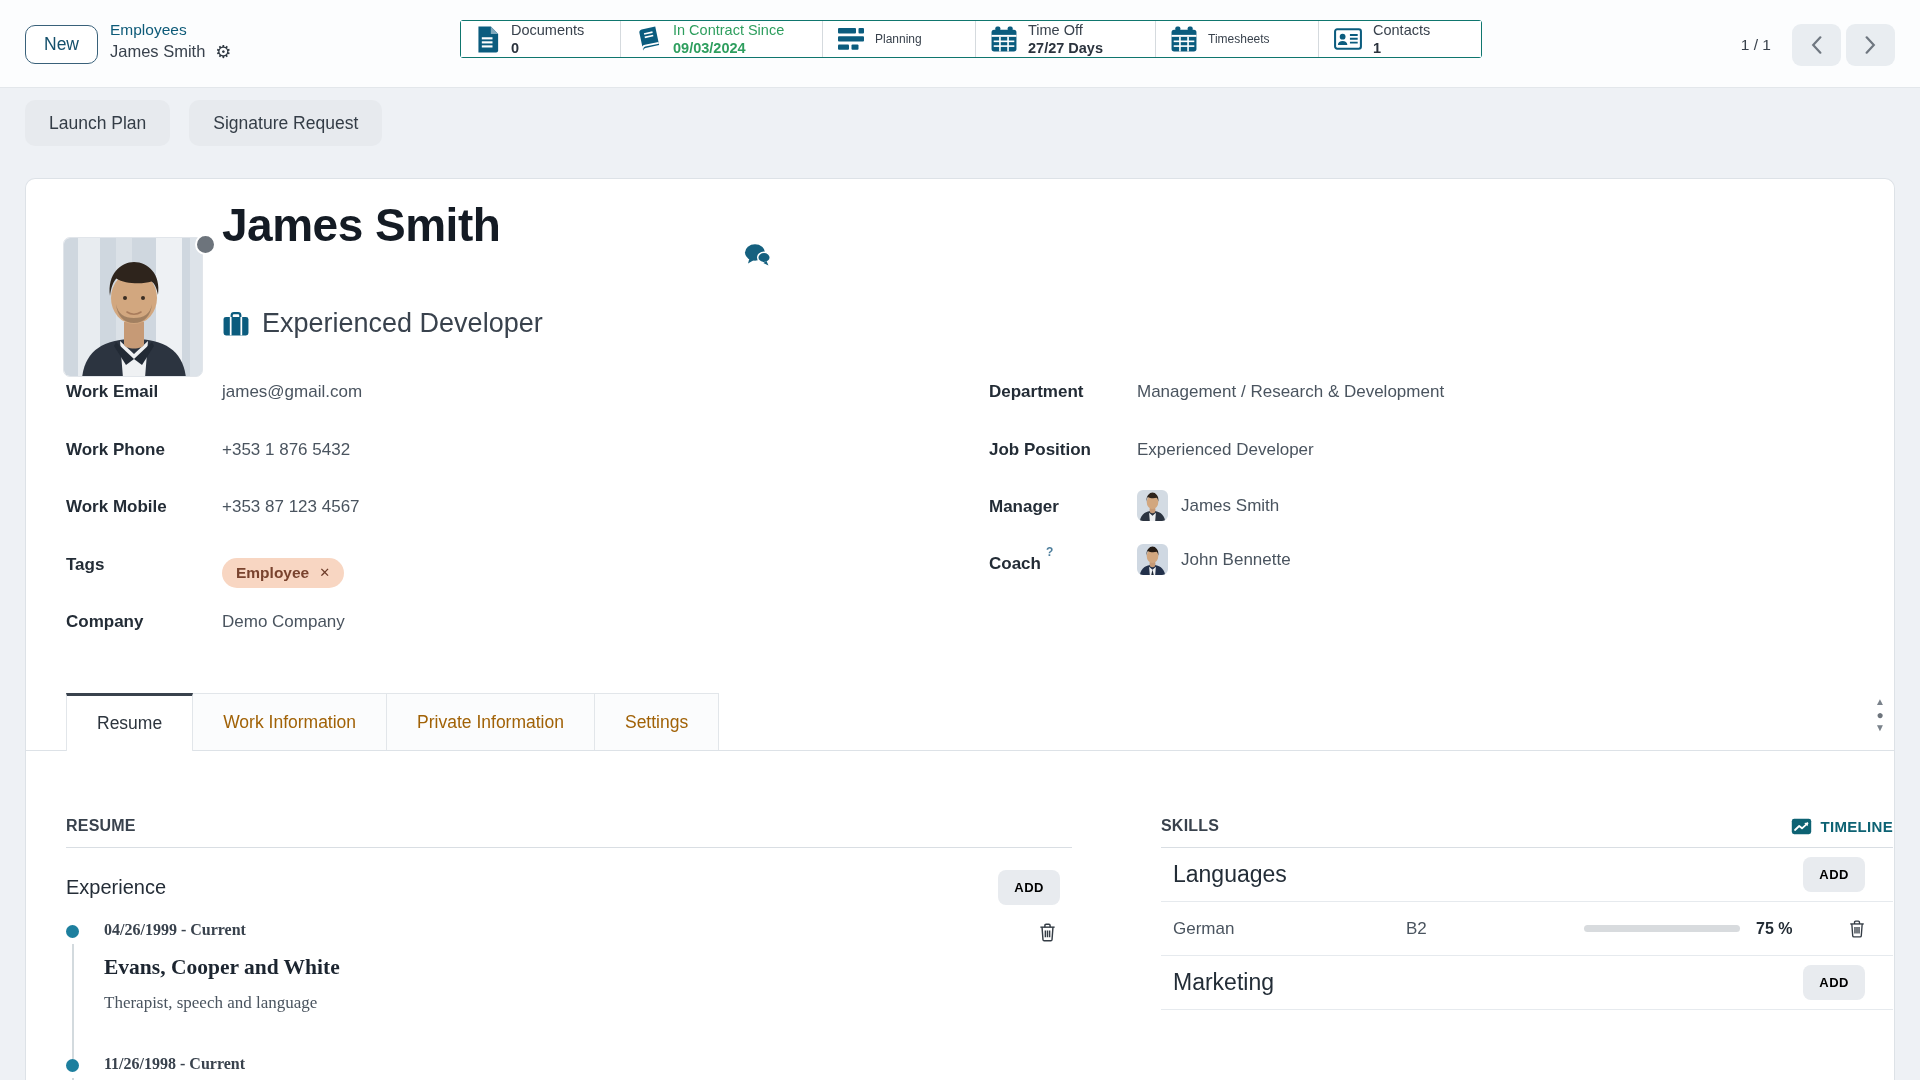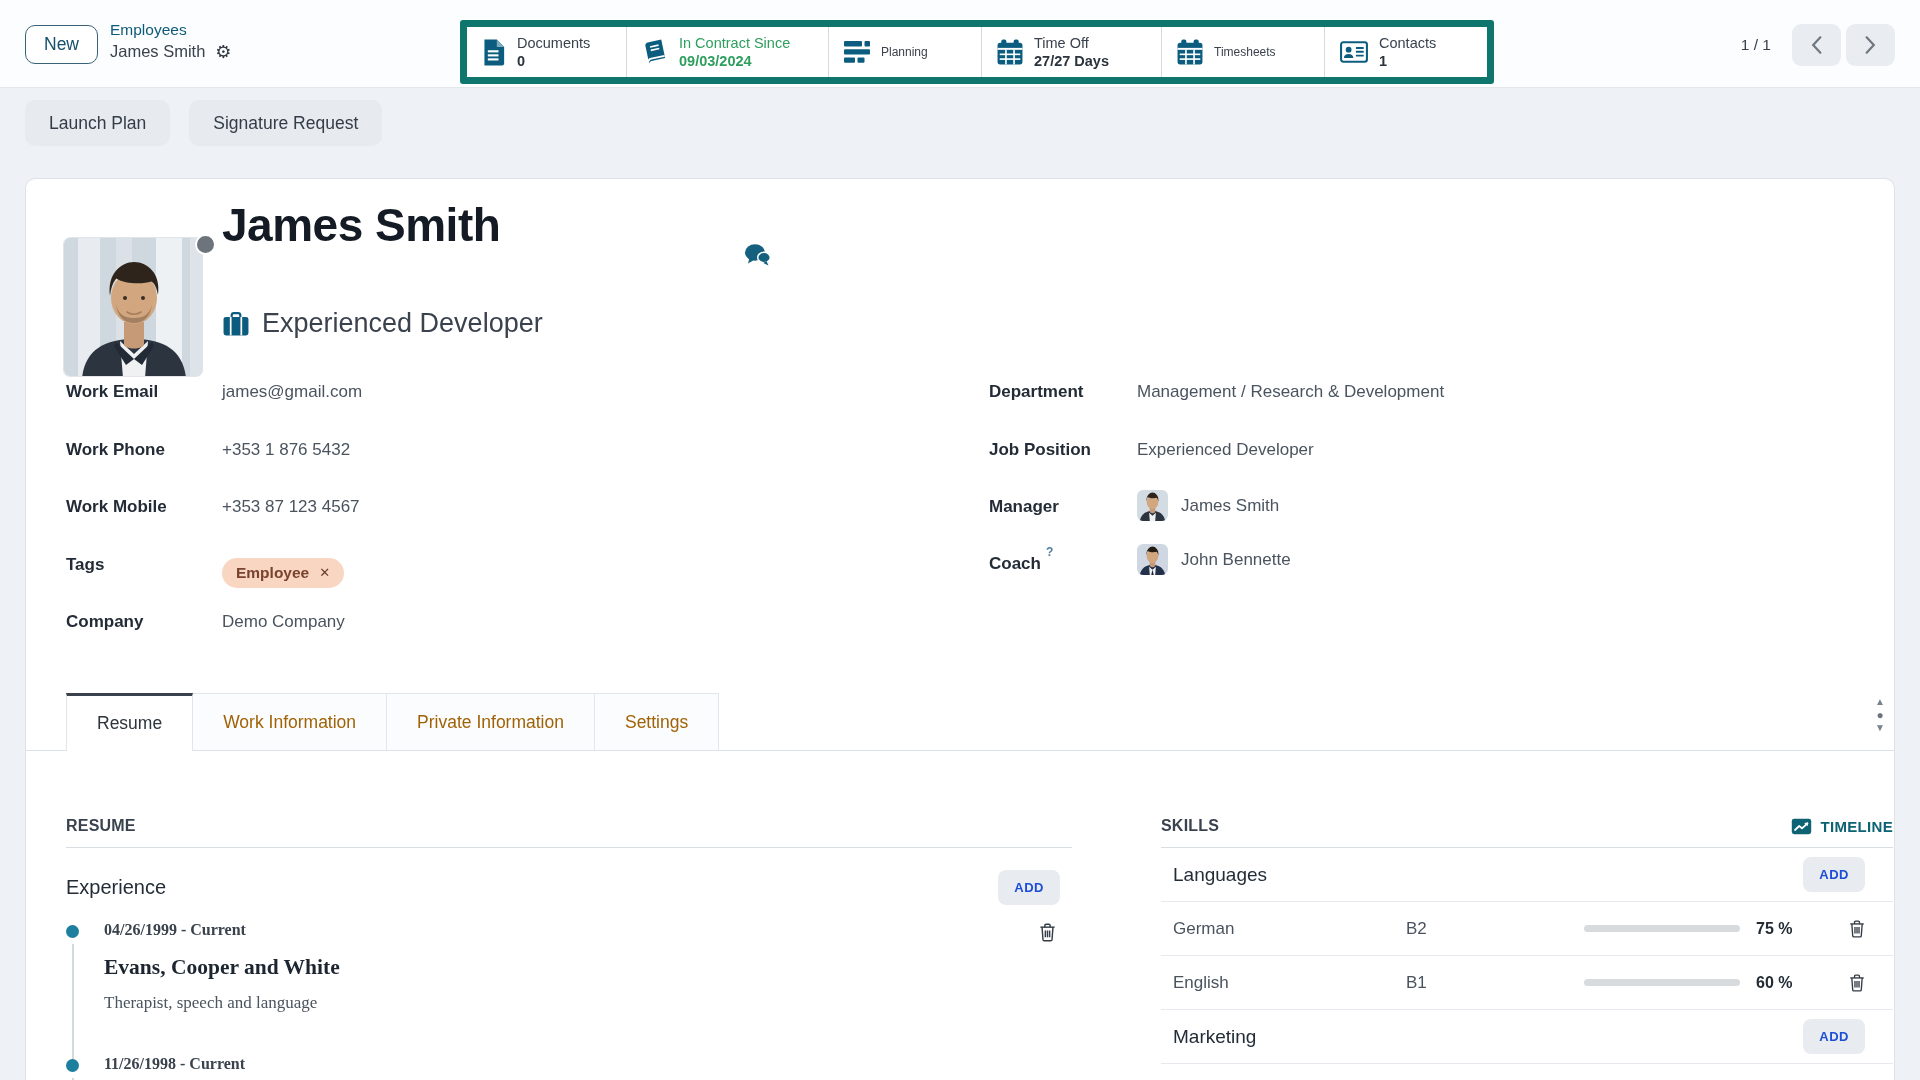--- a/index.html
+++ b/index.html
@@ -14,22 +14,22 @@
   .control-panel { position:absolute; top:0; left:0; right:0; height:88px; background:#fcfdfe; border-bottom:1px solid #e3e7eb; }
   .btn-new { position:absolute; left:25px; top:25px; height:39px; padding:0 18px; font-size:17.5px; font-weight:500;
     color:#15506c; background:#fff; border:1px solid #39617a; border-radius:10px; cursor:pointer;
     font-family:inherit; }
   .breadcrumb { position:absolute; left:110px; top:21px; }
   .bc-parent { font-size:15.5px; font-weight:500; color:#0d5a78; cursor:pointer; display:block; }
   .bc-row { display:flex; align-items:center; gap:10px; margin-top:3px; }
   .bc-current { font-size:16.5px; color:#39424d; }
   .gear { font-size:18px; color:#2f3842; cursor:pointer; line-height:1; }
 
-  .stat-group { position:absolute; left:460px; top:20px; height:64px; display:flex; background:#0ea5e9;
-    border:7px solid #0f766e; border-radius:3px; }
+  .stat-group { position:absolute; left:460px; top:20px; height:38px; display:flex; background:#0ea5e9;
+    border:1px solid #0f766e; border-radius:3px; }
   .stat-btn { display:flex; align-items:center; gap:11px; padding:0 15px; border-right:1px solid #d5dade; cursor:pointer; background:#fff; border-top:none; border-bottom:none; border-left:none; font-family:inherit; text-align:left; }
   .stat-btn:last-child { border-right:none; }
   .stat-icon { color:#0b5c7e; display:flex; flex:0 0 auto; }
   .stat-text { display:flex; flex-direction:column; line-height:1.25; font-size:14.5px; color:#39424d; }
   .stat-value { font-weight:700; color:#2b333d; font-size:14.5px; }
   .stat-btn.green .stat-text, .stat-btn.green .stat-value { color:#2e9e5e; }
   .stat-text.single { font-size:12px; }
   .w-documents { width:160px; } .w-contract { width:202px; } .w-planning { width:153px; }
   .w-timeoff { width:180px; } .w-timesheets { width:163px; } .w-contacts { width:162px; }
 
@@ -90,35 +90,35 @@
   .col-resume { position:absolute; left:40px; top:636px; width:1006px; }
   .col-skills { position:absolute; left:1135px; top:636px; width:732px; }
   .panel-heading { display:flex; justify-content:space-between; align-items:center; font-size:16px; font-weight:700;
     color:#39424d; letter-spacing:0.2px; padding:2px 0 12px; border-bottom:1px solid #d9dee3; }
   .timeline-link { display:flex; align-items:center; gap:9px; color:#0d6273; font-size:15px; font-weight:700;
     letter-spacing:0.3px; cursor:pointer; background:none; border:none; font-family:inherit; }
 
   .section-head { display:flex; justify-content:space-between; align-items:center; margin-top:22px; padding-right:12px; }
   .section-title { font-size:20px; font-weight:500; color:#242d37; }
   .btn-add { background:#e8ebef; border:none; border-radius:8px; padding:10px 16px; font-size:13px; font-weight:700;
-    color:#1d4ed8; letter-spacing:0.5px; cursor:pointer; font-family:inherit; }
+    color:#000000; letter-spacing:0.5px; cursor:pointer; font-family:inherit; }
 
   .timeline { margin-top:16px; position:relative;font-family:Liberation Serif, serif; }
   .tl-entry { position:relative; padding-left:38px; padding-right:60px; margin-bottom:42px; cursor:pointer; }
   .tl-entry::before { content:''; position:absolute; left:0; top:4px; width:13px; height:13px; border-radius:50%;
     background:#1d7f9e; }
   .tl-entry::after { content:''; position:absolute; left:5.5px; top:23px; bottom:-46px; width:2px; background:#d3dade; }
   .tl-date { font-size:16px; font-weight:700; color:#39424d; }
   .tl-title { font-size:21.5px; font-weight:600; color:#1c2530; margin-top:16px; }
   .tl-sub { font-size:17px; color:#4a545f; margin-top:13px; }
   .tl-trash { position:absolute; right:16px; top:2px; color:#343c45; background:none; border:none; cursor:pointer; }
 
   .skill-group-head { display:flex; justify-content:space-between; align-items:center; height:54px;
     padding:0 28px 0 12px; border-bottom:1px solid #e6eaee; cursor:pointer; }
-  .skill-group-name { font-size:19px; font-weight:500; color:#232d37; }
+  .skill-group-name { font-size:23px; font-weight:500; color:#232d37; }
   .skill-row { display:grid; grid-template-columns:233px 178px 172px 90px 1fr; align-items:center; height:54px;
     padding:0 28px 0 12px; border-bottom:1px solid #e6eaee; cursor:pointer; }
   .skill-name, .skill-level { font-size:17px; color:#4a545f; }
   .skill-bar-track { width:156px; height:7px; background:#d8dbde; border-radius:4px; overflow:hidden; }
   .skill-bar-fill { height:100%; background:#0d5f77; border-radius:4px; }
   .skill-pct { font-size:16px; font-weight:700; color:#222b34; }
   .skill-trash { justify-self:end; color:#343c45; background:none; border:none; cursor:pointer; }
 
   svg { display:block; }
 </style>
@@ -462,38 +462,20 @@
             <svg width="16" height="18" viewBox="0 0 14 16" fill="none" stroke="currentColor" stroke-width="1.2">
                 <path d="M1 3.5h12"></path>
                 <path d="M4.8 3.5V2a1 1 0 0 1 1-1h2.4a1 1 0 0 1 1 1v1.5"></path>
                 <path d="M2.4 3.5l.8 10.6a1 1 0 0 0 1 .9h5.6a1 1 0 0 0 1-.9l.8-10.6"></path>
                 <path d="M5.2 6.3v5.8M7 6.3v5.8M8.8 6.3v5.8"></path>
               </svg>
           </span>
         </button>
       </div>
 
-      <div class="skill-row">
-        <span class="skill-name">English</span>
-        <span class="skill-level">B1</span>
-        <span class="skill-bar-track">
-          <span class="skill-bar-fill" style="width: 60%;"></span>
-        </span>
-        <span class="skill-pct">60 %</span>
-        <button class="skill-trash">
-          <span>
-            <svg width="16" height="18" viewBox="0 0 14 16" fill="none" stroke="currentColor" stroke-width="1.2">
-                <path d="M1 3.5h12"></path>
-                <path d="M4.8 3.5V2a1 1 0 0 1 1-1h2.4a1 1 0 0 1 1 1v1.5"></path>
-                <path d="M2.4 3.5l.8 10.6a1 1 0 0 0 1 .9h5.6a1 1 0 0 0 1-.9l.8-10.6"></path>
-                <path d="M5.2 6.3v5.8M7 6.3v5.8M8.8 6.3v5.8"></path>
-              </svg>
-          </span>
-        </button>
-      </div>
 
       <div class="skill-group-head">
         <span class="skill-group-name">Marketing</span>
         <button class="btn-add">ADD</button>
       </div>
     </section>
 
   </main>
 </div>
 

